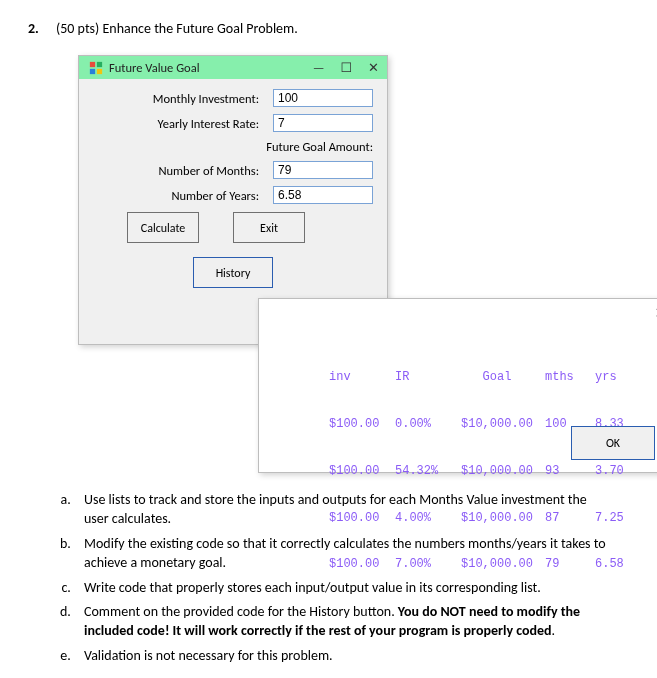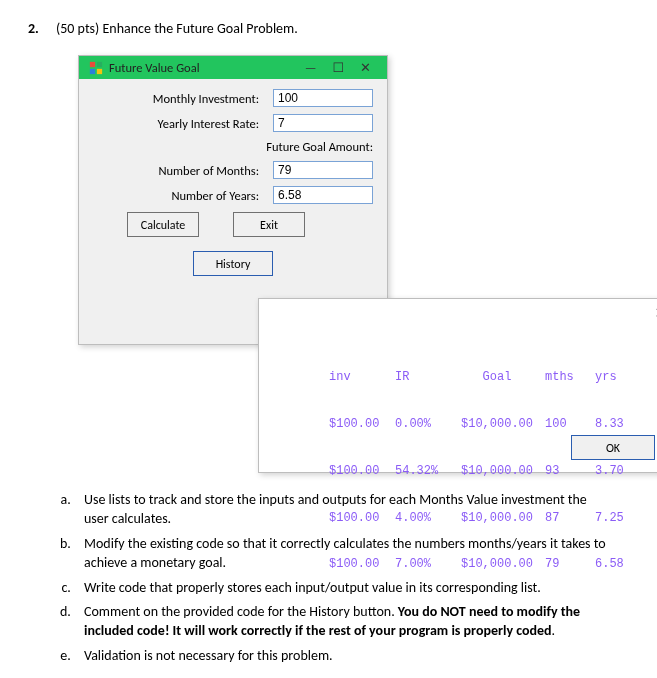--- a/index.html
+++ b/index.html
@@ -18,57 +18,57 @@
   .window {
     position: absolute;
     background: #f0f0f0;
     border: 1px solid #bdbdbd;
     box-shadow: 2px 2px 6px rgba(0,0,0,0.18);
   }
   .shell { position: relative; height: 420px; margin-left: 50px; }
   .main-window { left: 0; top: 0; width: 310px; height: 290px; }
   .titlebar {
     display: flex; align-items: center; justify-content: space-between;
-    padding: 4px 16px 4px 10px; font-size: 12.5px; color: #222; background: #22c55e;
+    padding: 4px 8px 4px 10px; font-size: 12.5px; color: #222; background: #86efac;
   }
   .titlebar-left { display: flex; align-items: center; gap: 6px; }
   .app-icon { width: 14px; height: 14px; }
   .titlebar-buttons { display: flex; gap: 16px; color: #333; }
   .titlebar-buttons span { font-size: 13px; line-height: 1; }
   .form-area { padding: 10px 14px 8px 14px; }
   .form-row { display: flex; align-items: center; justify-content: flex-end; gap: 14px; margin-bottom: 7px; font-size: 12.5px; }
   .form-row label { text-align: right; }
   .form-row input {
     width: 100px; height: 18px; font-size: 12px;
     border: 1px solid #7aa3d6; padding: 1px 4px; background: #fff;
   }
   .button-row { display: flex; gap: 34px; margin: 8px 0 0 34px; }
   .win-button {
-    font-size: 12px; padding: 6px 0; width: 72px; height: 25px;
+    font-size: 12px; padding: 6px 0; width: 72px; height: 31px;
     background: #f0f0f0; border: 1px solid #707070; text-align: center;
     display: inline-flex; align-items: center; justify-content: center;
   }
   .history-row { margin: 14px 0 0 100px; }
   .history-row .win-button { border: 1px solid #2a5db0; width: 80px; }
   .dialog-window { left: 180px; top: 243px; width: 420px; height: 175px; background: #fff; }
   .dialog-close { position: absolute; top: 5px; right: 10px; font-size: 15px; color: #222; }
   .history-grid {
     position: absolute; top: 40px; left: 70px;
     font-family: Consolas, "Courier New", monospace; font-size: 12px; line-height: 1.3;
     color: #8b5cf6; white-space: pre;
   }
   .history-grid .row { display: grid; grid-template-columns: 66px 54px 96px 50px 40px; }
   .history-grid .row .c-inv { text-align: left; }
   .history-grid .row .c-ir { text-align: left; }
   .history-grid .row .c-goal { text-align: center; }
   .history-grid .row .c-mths { text-align: left; }
   .history-grid .row .c-yrs { text-align: left; }
   .ok-area { position: absolute; bottom: 12px; right: 22px; }
   .ok-button {
-    font-size: 12px; padding: 2px 0; width: 84px; height: 25px;
+    font-size: 12px; padding: 2px 0; width: 84px; height: 34px;
     background: #f0f0f0; border: 1px solid #2a5db0; text-align: center;
     display: inline-flex; align-items: center; justify-content: center;
   }
   ol.sublist { list-style: lower-alpha; margin: 16px 0 0 46px; padding: 0 20px 0 0; }
   ol.sublist li { margin-bottom: 6px; font-size: 14px; line-height: 1.35; padding-left: 10px; }
   .strong { font-weight: bold; }
 </style>
 </head>
 <body>
 

